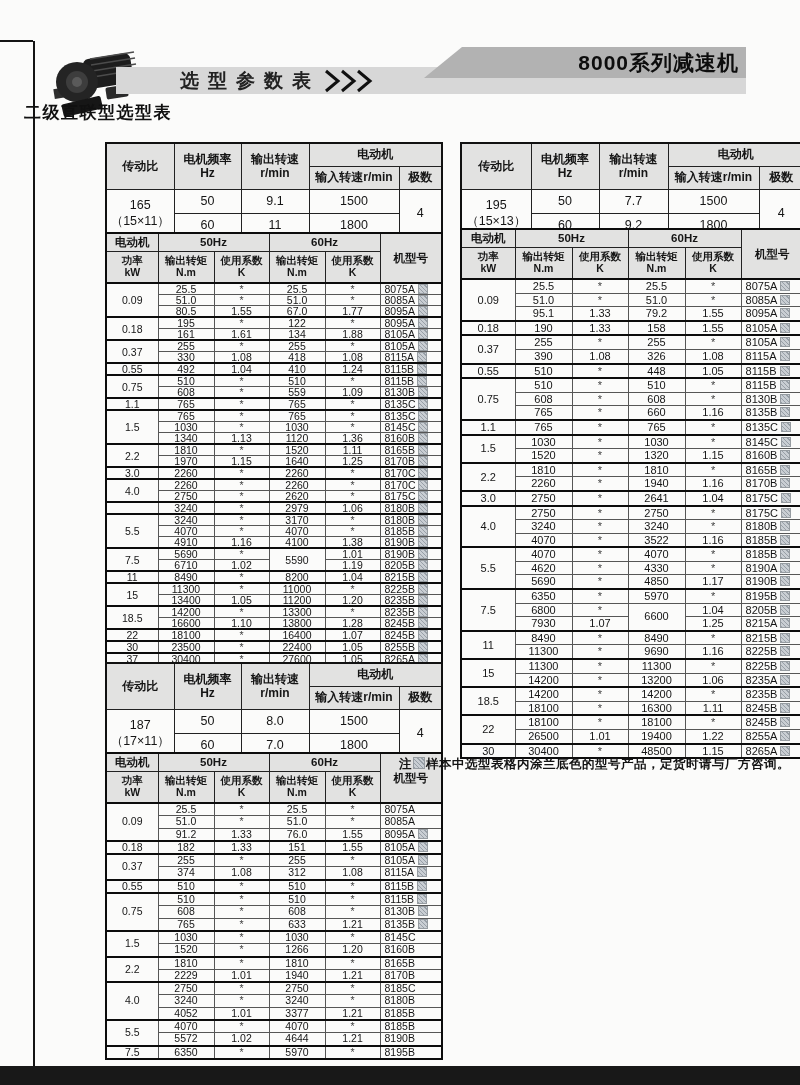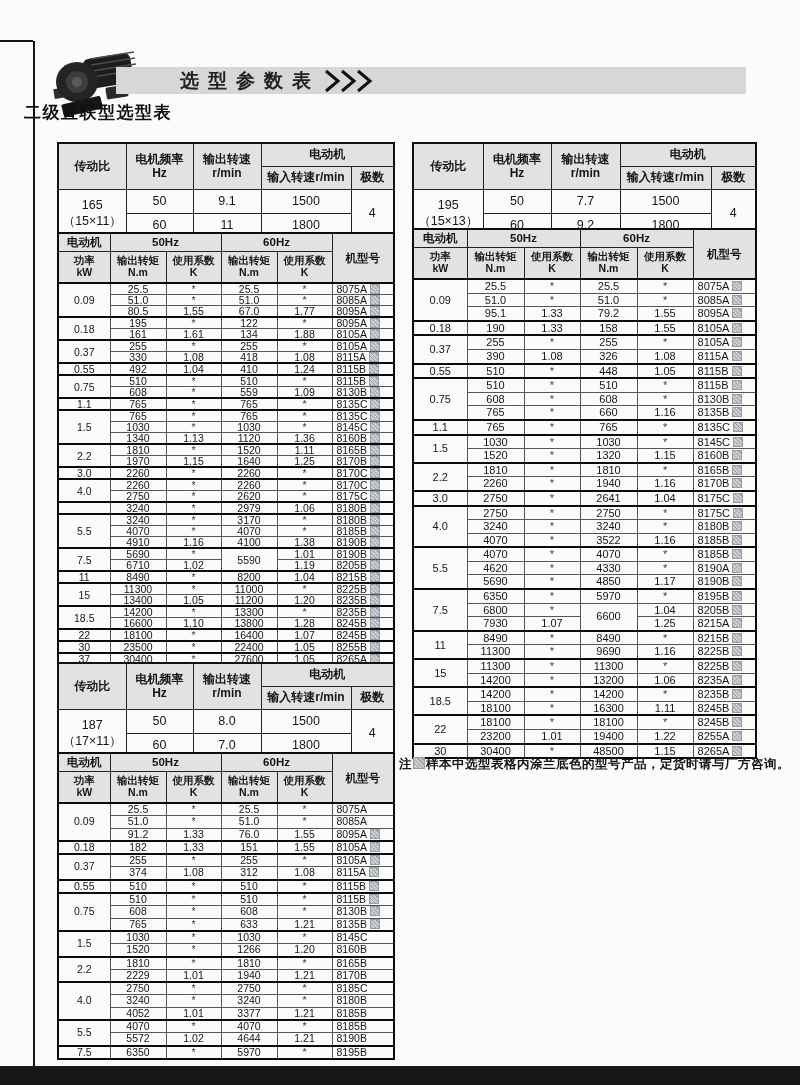--- a/index.html
+++ b/index.html
@@ -26,21 +26,21 @@
 
   
   .mount{position:absolute;}
   #m-r165{left:57px;top:142px;width:336px;}
   #m-t165{left:57px;top:232px;width:336px;}
   #m-r187{left:57px;top:662px;width:336px;}
   #m-t187{left:57px;top:752px;width:336px;}
   #m-r195{left:412px;top:142px;width:343px;}
   #m-t195{left:412px;top:228px;width:343px;}
 
-  table{border-collapse:collapse;table-layout:fixed;width:100%;}
+  table{border-collapse:collapse;table-layout:fixed;width:100%;margin-left:48px;}
 
   
   .ratio-tbl{border:2px solid #111;}
   .ratio-tbl th{background:#e2e2e1;border:1px solid #222;font-size:12px;font-weight:bold;
                 text-align:center;vertical-align:middle;white-space:pre-line;height:20px;line-height:1.15;}
   .ratio-tbl td{border:1px solid #222;font-size:12.5px;text-align:center;vertical-align:middle;
                 height:21px;white-space:pre-line;line-height:1.25;}
   .rL col:nth-child(1){width:68px}.rL col:nth-child(2){width:67px}.rL col:nth-child(3){width:68px}
   .rL col:nth-child(4){width:90px}.rL col:nth-child(5){width:43px}
   .rR col:nth-child(1){width:70px}.rR col:nth-child(2){width:68px}.rR col:nth-child(3){width:69px}
@@ -105,20 +105,23 @@
 
   <div class="band-light">
     <span class="band-title">选型参数表</span><svg class="chevrons" width="54" height="24" viewBox="0 0 54 24">
       <g fill="none" stroke="#101010" stroke-width="3">
         <polyline points="4,2 16,12 4,22"></polyline>
         <polyline points="20,2 32,12 20,22"></polyline>
         <polyline points="36,2 48,12 36,22"></polyline>
       </g>
     </svg>
   </div>
+  <div class="band-dark">
+    <span class="series-title">8000系列减速机</span>
+  </div>
 
   <h2 class="sec-title">二级直联型选型表</h2>
 
   <div class="mount" id="m-r165">
       <table class="ratio-tbl rL">
         <colgroup>
           <col>
           <col>
           <col>
           <col>
@@ -742,21 +745,21 @@
           </tr>
           <tr class="gs">
             <td class="kw" rowspan="2">22</td>
             <td class="tq">18100</td>
             <td class="k ast">*</td>
             <td class="tq">18100</td>
             <td class="k ast">*</td>
             <td class="model"><span>8245B</span><span class="box"></span></td>
           </tr>
           <tr>
-            <td class="tq">23200</td>
+            <td class="tq">26500</td>
             <td class="k">1.01</td>
             <td class="tq">19400</td>
             <td class="k">1.22</td>
             <td class="model"><span>8255A</span><span class="box"></span></td>
           </tr>
           <tr class="gs">
             <td class="kw" rowspan="1">30</td>
             <td class="tq">30400</td>
             <td class="k ast">*</td>
             <td class="tq">48500</td>

